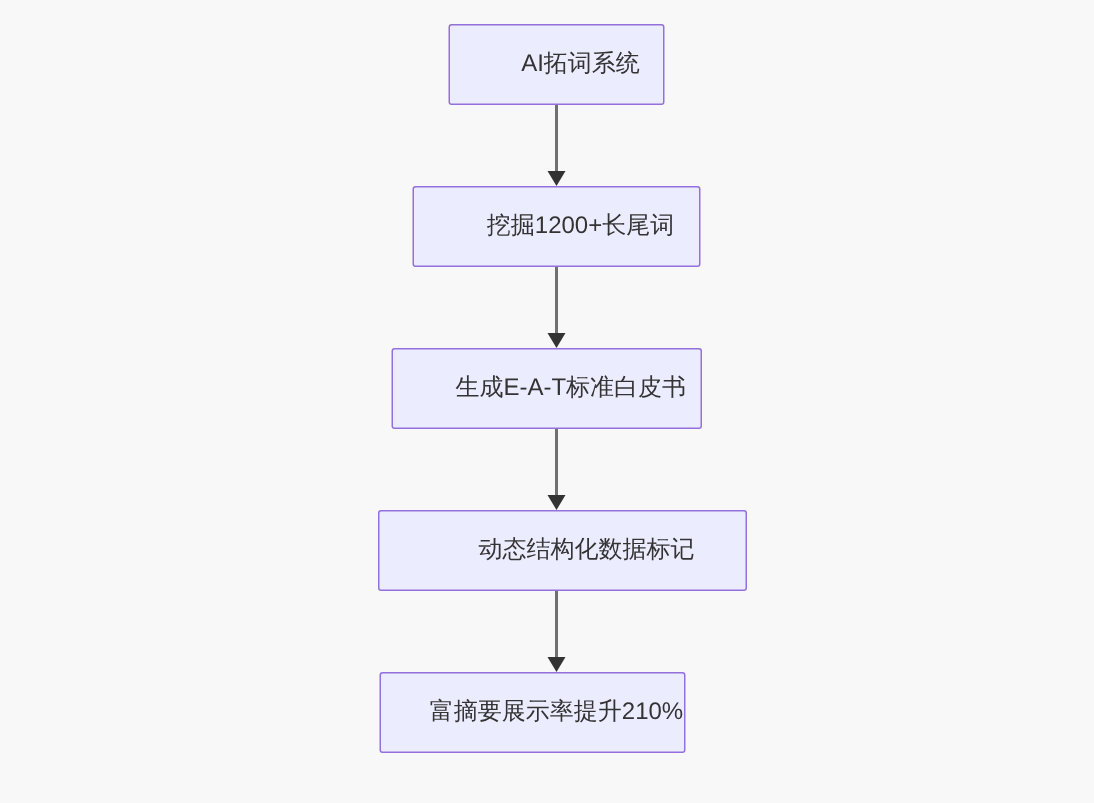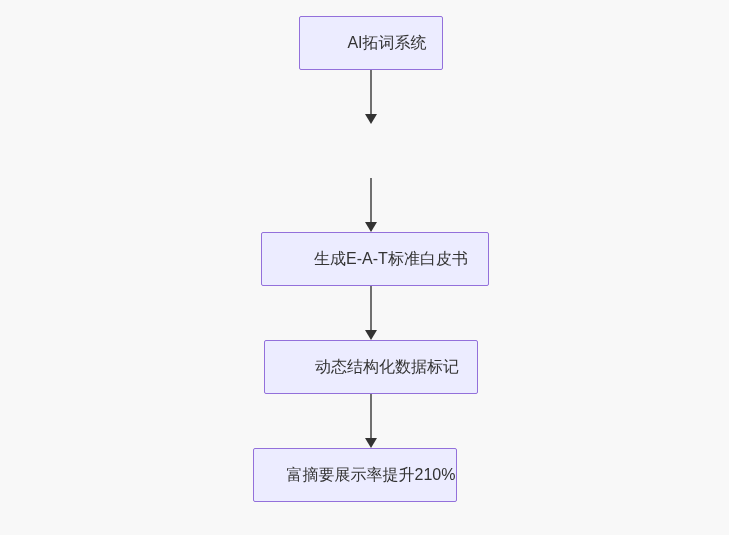--- a/index.html
+++ b/index.html
@@ -26,22 +26,22 @@
     align-items: center;
     justify-content: center;
     color: #333333;
     font-size: 16px;
     line-height: 1;
     white-space: nowrap;
     padding-left: 32px;
   }
   .node-0 { left: 299px; top: 16px;  width: 144px; }
   .node-1 { left: 275px; top: 124px; width: 192px; }
-  .node-2 { left: 261px; top: 232px; width: 228px; }
-  .node-3 { left: 264px; top: 340px; width: 214px; }
+  .node-2 { left: 261px; top: 232px; width: 207px; }
+  .node-3 { left: 252px; top: 340px; width: 246px; }
   .node-4 { left: 253px; top: 448px; width: 204px; }
 
   .edge { position: absolute; left: 365px; width: 12px; }
   .edge .line {
     position: absolute;
     left: 5px;
     top: 0;
     width: 2px;
     background: #707070;
   }
@@ -68,20 +68,23 @@
 
   <div class="node node-0">
     <span>AI拓词系统</span>
   </div>
 
   <div class="edge edge-0">
     <div class="line"></div>
     <div class="head"></div>
   </div>
 
+  <div class="node node-1">
+    <span>挖掘1200+长尾词</span>
+  </div>
 
   <div class="edge edge-1">
     <div class="line"></div>
     <div class="head"></div>
   </div>
 
   <div class="node node-2">
     <span>生成E-A-T标准白皮书</span>
   </div>
 

